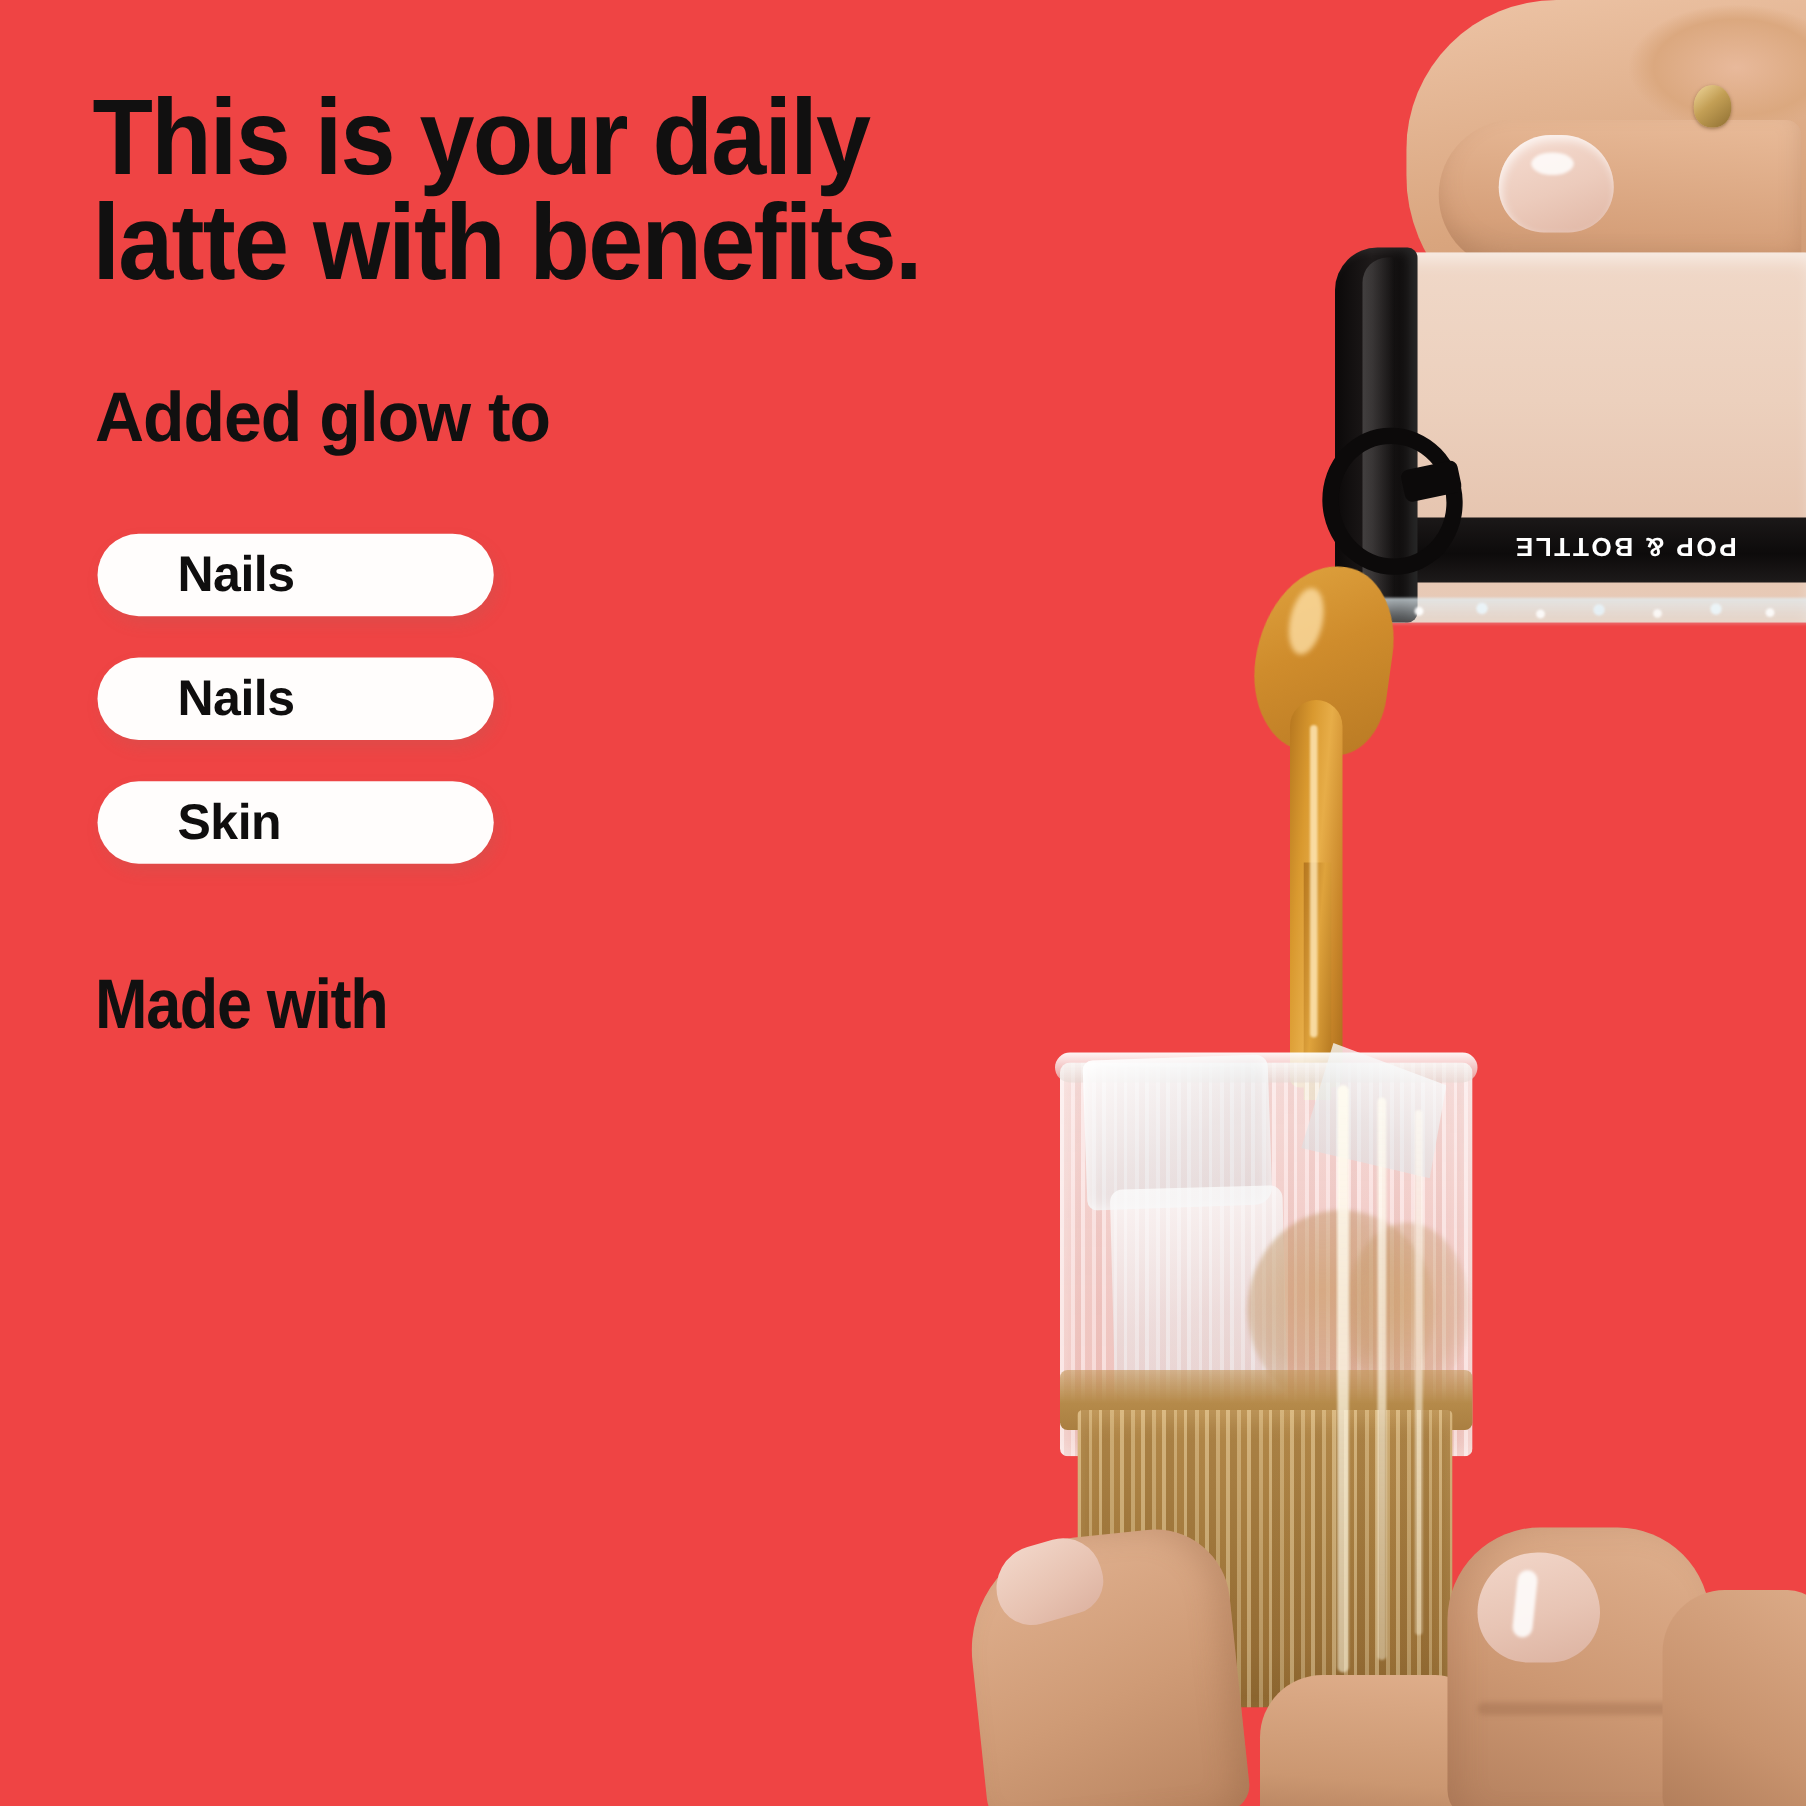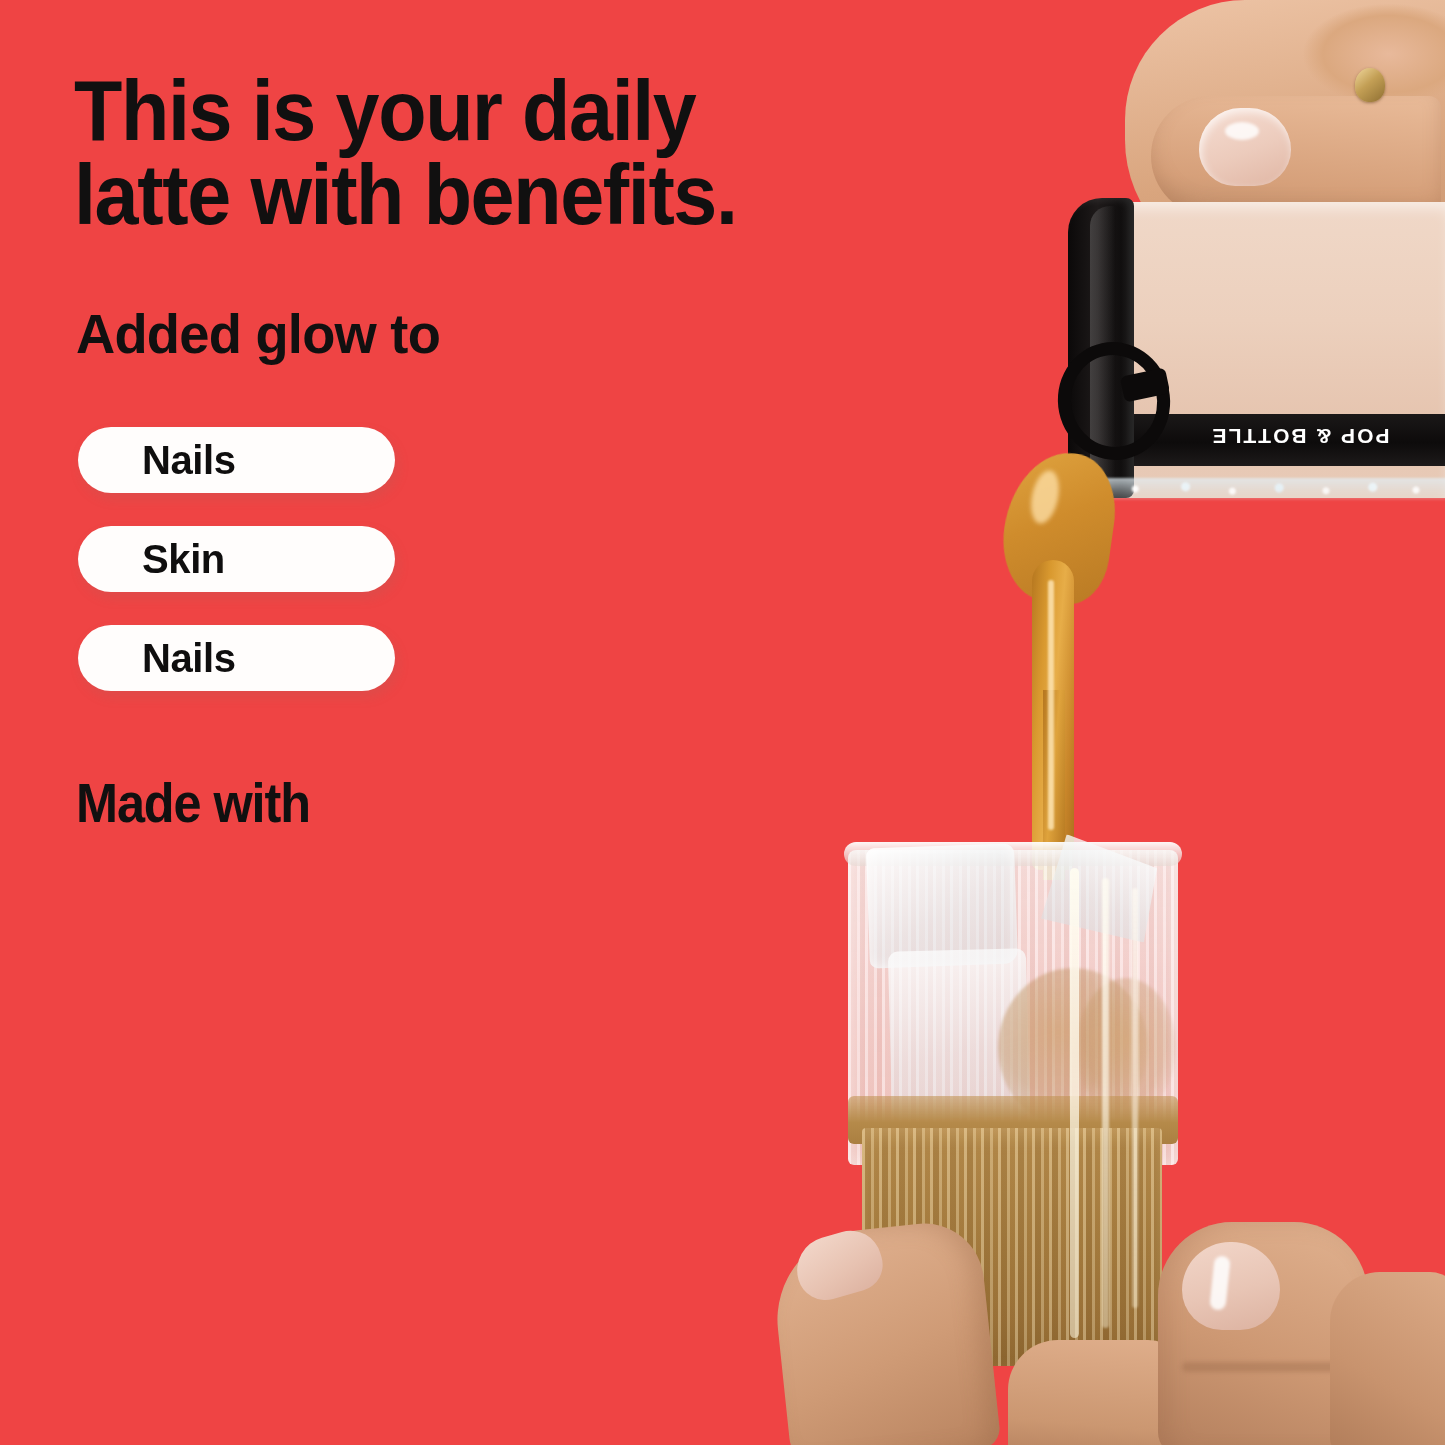--- a/index.html
+++ b/index.html
@@ -575,24 +575,24 @@
   <div class="headline">This is your daily
 latte with benefits.</div>
 
   <div class="sub-heading">Added glow to</div>
 
   <div class="pill-stack">
     <div class="pill">
       <span class="pill-label">Nails</span>
     </div>
     <div class="pill">
-      <span class="pill-label">Skin</span>
+      <span class="pill-label">Nails</span>
     </div>
     <div class="pill">
-      <span class="pill-label">Nails</span>
+      <span class="pill-label">Skin</span>
     </div>
   </div>
 
   <div class="made-with">Made with</div>
 
 
   <div class="photo">
 
     <div class="hand-top"></div>
     <div class="finger-top-1"></div>

